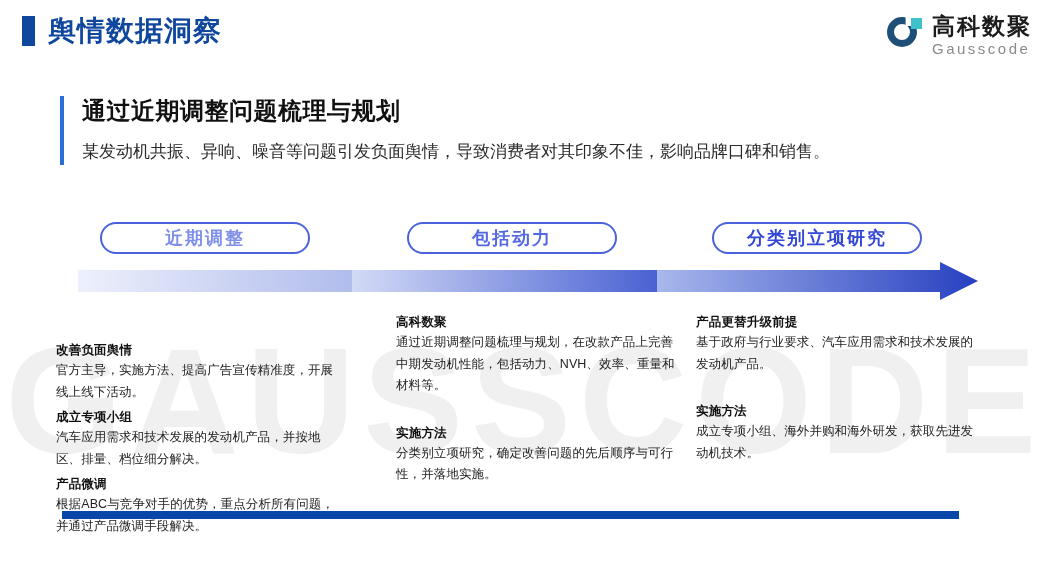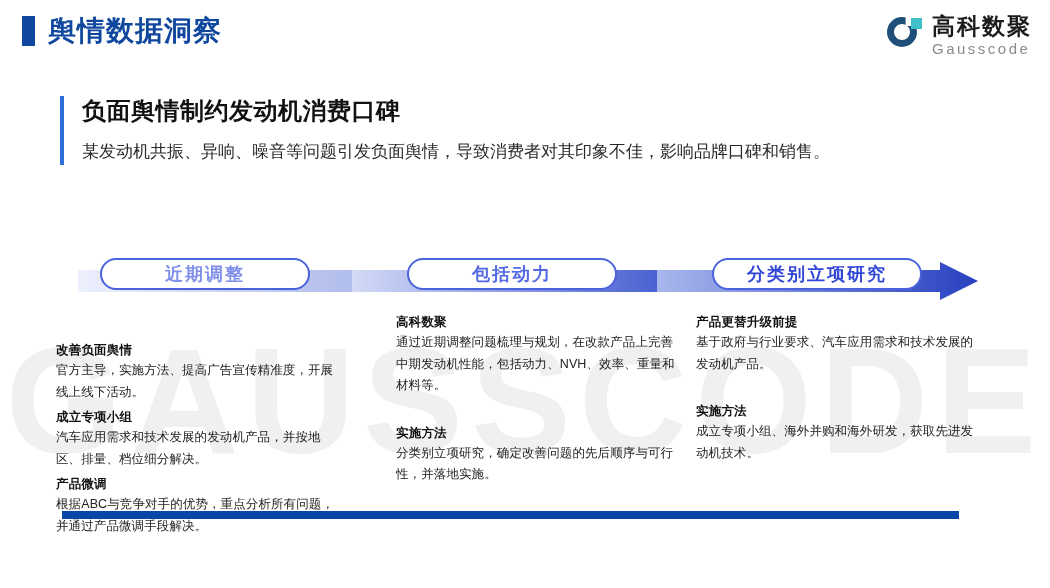--- a/index.html
+++ b/index.html
@@ -133,21 +133,20 @@
   }
 
   
   #pills {
     position: absolute;
     left: 0;
     top: 222px;
     width: 1050px;
     height: 34px;
     z-index: 3;
-    margin-top: 36px;
   }
   .pill {
     position: absolute;
     height: 32px;
     border-radius: 17px;
     border: 2px solid #4a63dd;
     background: #ffffff;
     display: flex;
     align-items: center;
     justify-content: center;
@@ -232,21 +231,21 @@
       <div class="sq"></div>
     </div>
     <div id="logo-text">
       <div id="logo-cn">高科数聚</div>
       <div id="logo-en">Gausscode</div>
     </div>
   </div>
 </div>
 
 <div id="lead">
-  <div id="lead-heading">负面舆情制约发动机消费口碑</div>
+  <div id="lead-heading">通过近期调整问题梳理与规划</div>
   <div id="lead-sub">某发动机共振、异响、噪音等问题引发负面舆情，导致消费者对其印象不佳，影响品牌口碑和销售。</div>
 </div>
 
 <div id="pills">
   <div class="pill" id="pill-0">近期调整</div>
   <div class="pill" id="pill-1">包括动力</div>
   <div class="pill" id="pill-2">分类别立项研究</div>
 </div>
 
 <div id="arrow">

